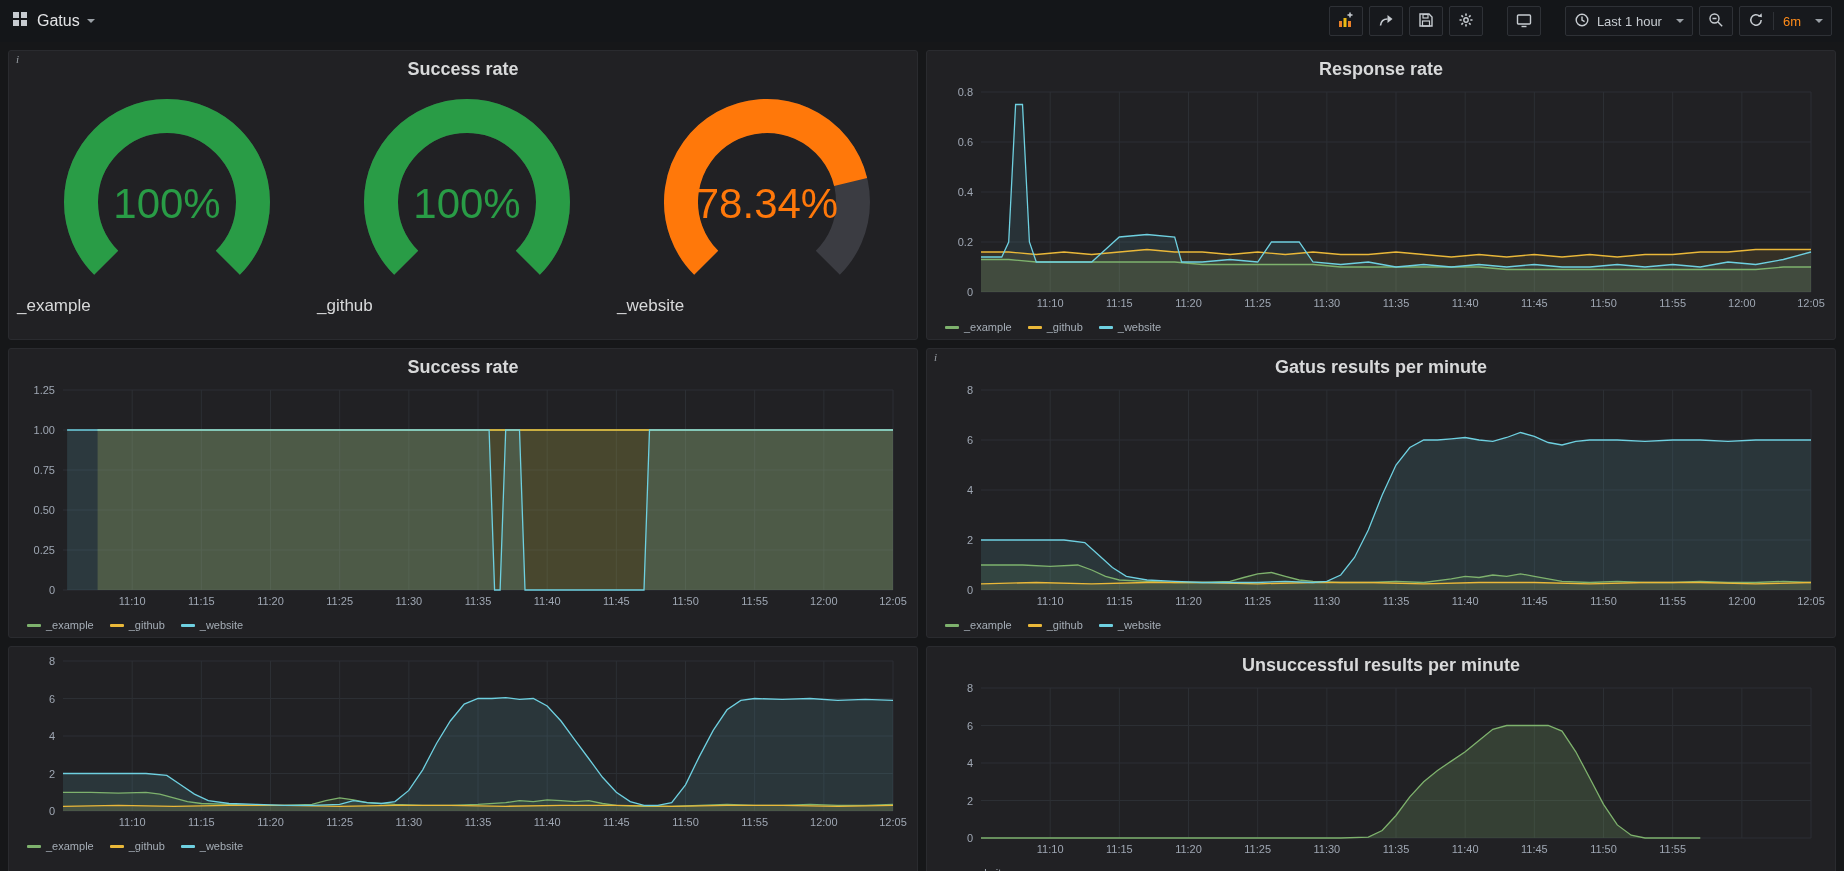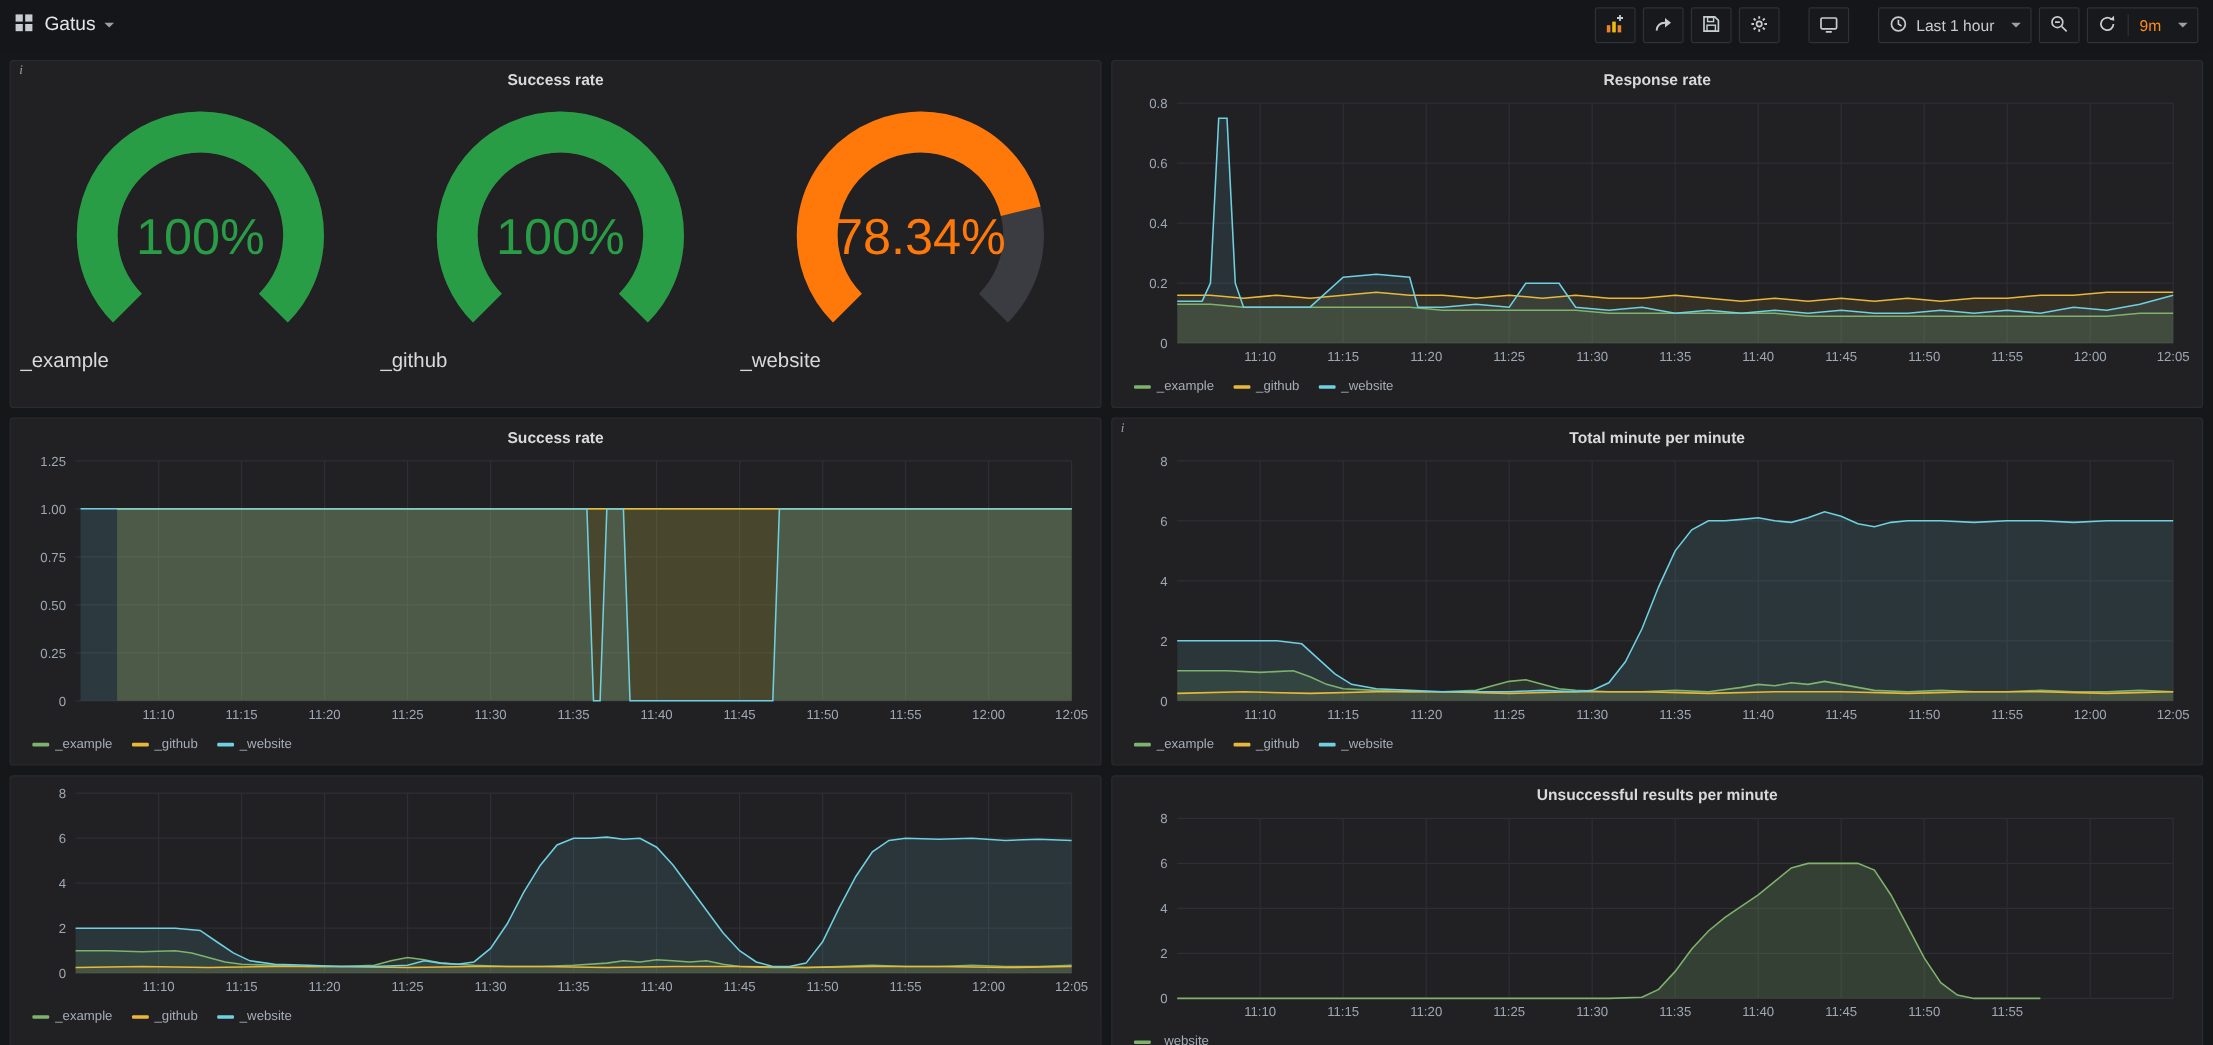--- a/index.html
+++ b/index.html
@@ -12,21 +12,21 @@
     border-top:4px solid #9aa0a6;display:inline-block;margin-left:7px}
   .nav-right{margin-left:auto;display:flex;align-items:center;gap:6px}
   .nav-btn{height:30px;min-width:30px;padding:0 8px;display:flex;align-items:center;gap:7px;
     background:#17191d;border:1px solid #2e3136;border-radius:2px;color:#c7ccd1;font-size:13px;cursor:pointer}
   .btn-divider{width:1px;height:18px;background:#2e3136;margin:0 2px}
   .group-gap{width:12px}
   .refresh-text{color:#ff8c1a;font-size:13px}
   .dash{padding:8px;display:grid;grid-template-columns:1fr 1fr;grid-auto-rows:290px;gap:8px}
   .panel{position:relative;background:#212124;border:1px solid #2a2b2f;border-radius:3px;
     padding:4px 8px;overflow:hidden}
-  .panel-title{text-align:center;font-size:13px;font-weight:600;color:#d8d9da;
+  .panel-title{text-align:center;font-size:18px;font-weight:600;color:#d8d9da;
     padding:4px 0 2px;cursor:pointer}
   .info-corner{position:absolute;top:2px;left:7px;color:#9aa0a6;font-size:11px;font-style:italic;
     font-family:"Liberation Serif",serif;cursor:pointer}
   .chart{width:100%}
   .legend{display:flex;gap:16px;padding:3px 2px 0 10px;font-size:11px;color:#a5adb6;align-items:center}
   .legend-item{display:flex;align-items:center;gap:5px;cursor:pointer}
   .swatch{width:14px;height:3px;border-radius:1px;display:inline-block}
   .gauges{display:flex;justify-content:space-around;align-items:flex-start;padding-top:12px}
   .gauge{text-align:left}
   .gauge-label{font-size:17px;color:#d8d9da;margin-top:2px}
@@ -117,21 +117,21 @@
       </span>
     </div>
     <div class="nav-btn">
       <span>
         <svg width="16" height="16" viewBox="0 0 16 16">
             <path d="M13.2 8a5.2 5.2 0 1 1-1.6-3.8" fill="none" stroke="#c7ccd1" stroke-width="1.5"></path>
             <path d="M13.6 1.2l.3 4-3.8-.8z" fill="#c7ccd1"></path>
           </svg>
       </span>
       <span class="btn-divider"></span>
-      <span class="refresh-text">9m</span>
+      <span class="refresh-text">6m</span>
       <span class="caret"></span>
     </div>
   </div>
 </div>
 
 <div class="dash">
 
   <div class="panel">
     <span class="info-corner">i</span>
     <div class="panel-title">Success rate</div>
@@ -269,21 +269,21 @@
           </span>
           <span class="legend-item">
             <span class="swatch" style="background: rgb(110, 208, 224);"></span>
             <span>_website</span>
           </span>
         </div></div>
   </div>
 
   <div class="panel">
     <span class="info-corner">i</span>
-    <div class="panel-title">Total minute per minute</div>
+    <div class="panel-title">Gatus results per minute</div>
     <div class="chart"><svg width="892" height="232">
           <line x1="46" x2="876" y1="210" y2="210" stroke="#2c2f34" stroke-width="1"></line>
           <text x="38" y="214" fill="#9fa7b3" font-size="11" text-anchor="end">0</text>
           <line x1="46" x2="876" y1="160" y2="160" stroke="#2c2f34" stroke-width="1"></line>
           <text x="38" y="164" fill="#9fa7b3" font-size="11" text-anchor="end">2</text>
           <line x1="46" x2="876" y1="110" y2="110" stroke="#2c2f34" stroke-width="1"></line>
           <text x="38" y="114" fill="#9fa7b3" font-size="11" text-anchor="end">4</text>
           <line x1="46" x2="876" y1="60" y2="60" stroke="#2c2f34" stroke-width="1"></line>
           <text x="38" y="64" fill="#9fa7b3" font-size="11" text-anchor="end">6</text>
           <line x1="46" x2="876" y1="10" y2="10" stroke="#2c2f34" stroke-width="1"></line>

